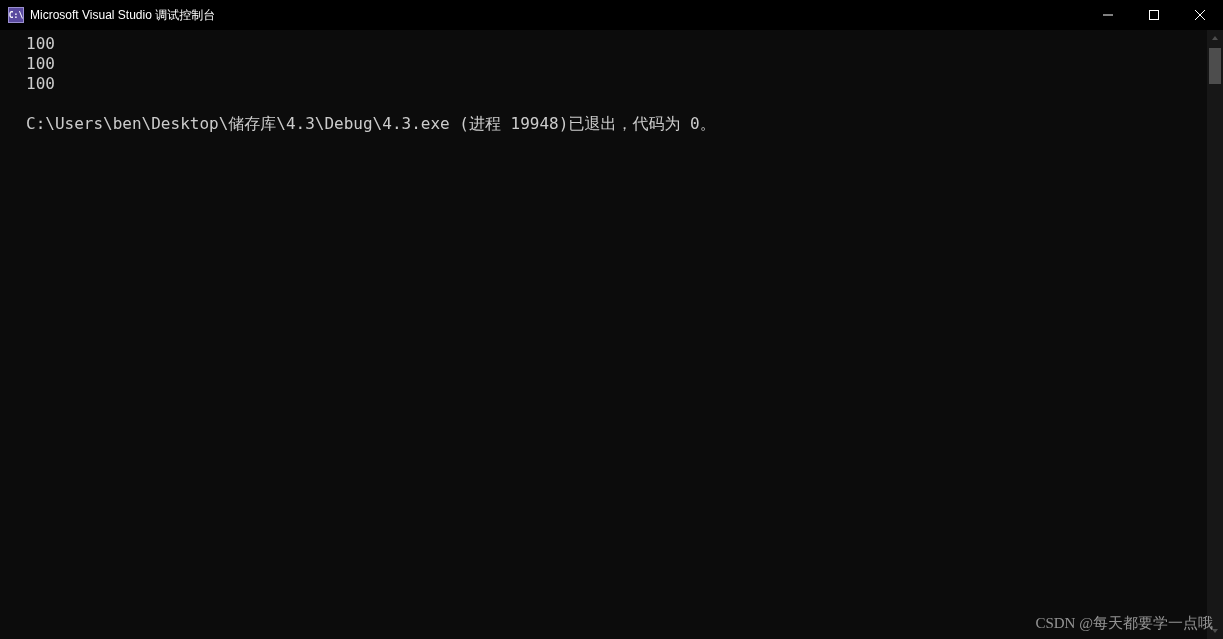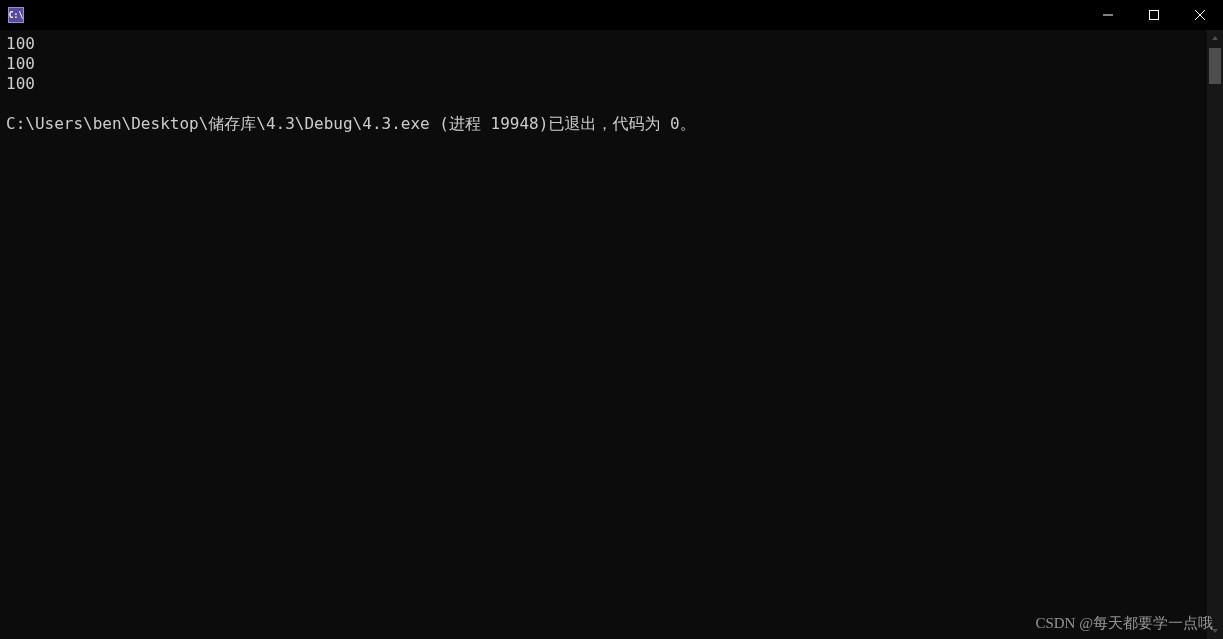--- a/index.html
+++ b/index.html
@@ -61,20 +61,21 @@
     .titlebar-btn svg {
       stroke: #ffffff;
       fill: none;
       stroke-width: 1;
     }
     .console-area {
       position: relative;
       height: calc(100% - 30px);
       width: 100%;
       display: flex;
+      padding-left: 20px;
     }
     .console-content {
       flex: 1;
       padding: 4px 6px;
       font-family: "NSimSun", "SimSun", "Consolas", monospace;
       font-size: 16px;
       line-height: 20px;
       color: #cccccc;
       white-space: pre;
       overflow: hidden;
@@ -119,20 +120,21 @@
       pointer-events: none;
     }
   </style>
 </head>
 <body>
 
 <div class="titlebar">
   <div class="titlebar-icon">
     <span>C:\</span>
   </div>
+  <div class="titlebar-title">Microsoft Visual Studio 调试控制台</div>
   <div class="titlebar-controls">
     <div class="titlebar-btn">
       <svg width="10" height="10" viewBox="0 0 10 10">
           <line x1="0" y1="5" x2="10" y2="5"></line>
         </svg>
     </div>
     <div class="titlebar-btn">
       <svg width="10" height="10" viewBox="0 0 10 10">
           <rect x="0.5" y="0.5" width="9" height="9"></rect>
         </svg>

